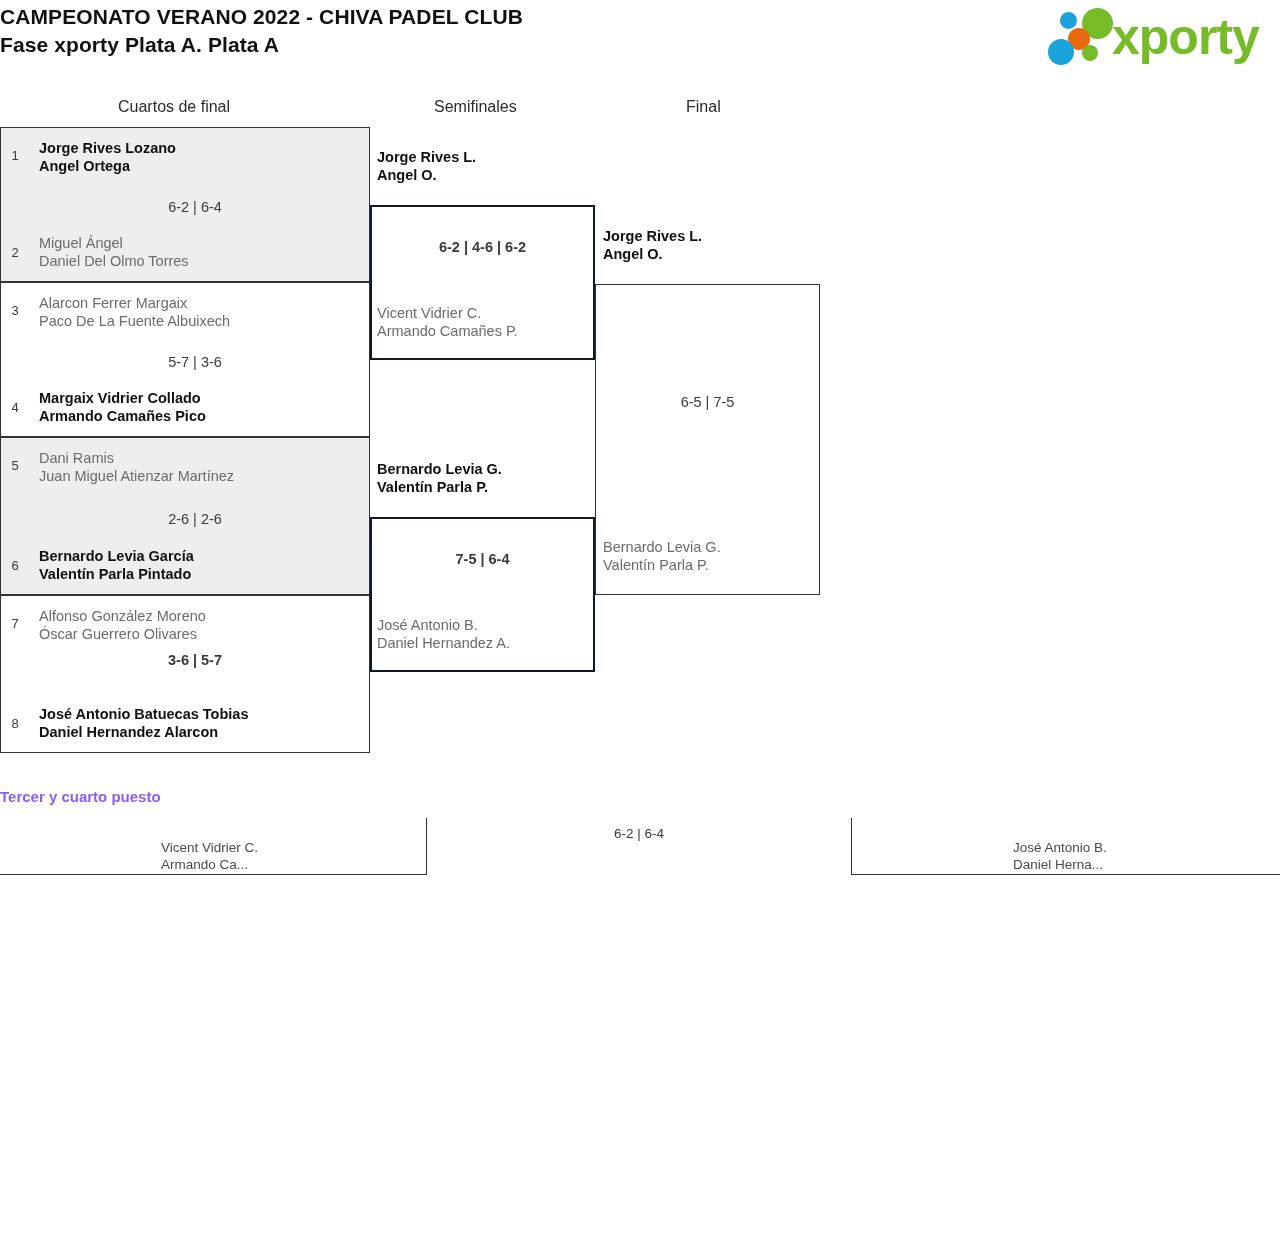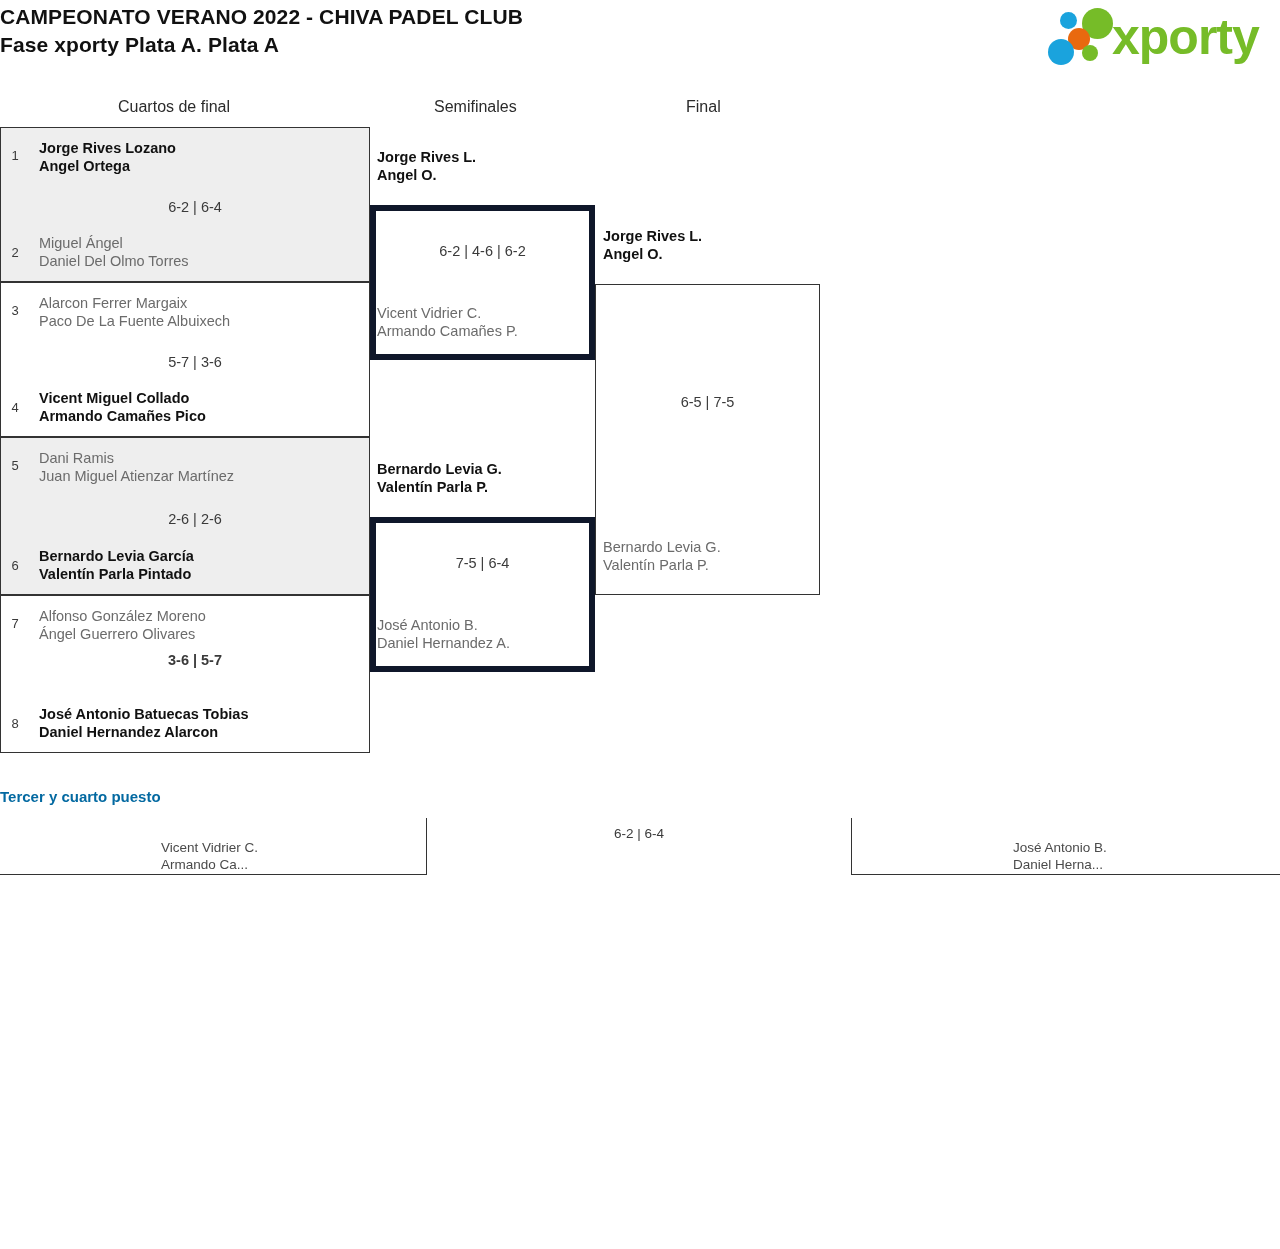--- a/index.html
+++ b/index.html
@@ -129,23 +129,24 @@
   #qf-score-1 { top: 70px; }
   #qf-score-2 { top: 70px; }
   #qf-score-3 { top: 72px; }
   #qf-score-4 { top: 55px; font-weight: bold; }
 
   
   .sf-box {
     position: absolute;
     left: 370px;
     width: 225px;
-    border: 6px solid #0f172a;
+    border: 2px solid #0f172a;
     box-sizing: border-box;
     background: transparent;
+    font-weight: bold;
   }
   #sf-box-1 { top: 205px; height: 155px; }
   #sf-box-2 { top: 517px; height: 155px; }
 
   .sf-score {
     position: absolute;
     left: 0; right: 0;
     text-align: center;
     font-size: 14.5px;
     color: #3a3a3a;
@@ -194,21 +195,21 @@
   #final-team-a { top: 227px; }
   #final-team-b { top: 538px; }
 
   
   #third-place { position: absolute; left: 0; top: 780px; width: 1280px; height: 130px; }
   #third-place-title {
     position: absolute;
     left: 0; top: 7px;
     font-size: 15px;
     font-weight: bold;
-    color: #0369a1;
+    color: #8b5cf6;
     line-height: 20px;
   }
   #tp-left-frame {
     position: absolute;
     left: -1px; top: 38px;
     width: 428px; height: 57px;
     border-right: 1px solid #333333;
     border-bottom: 1px solid #333333;
     box-sizing: border-box;
   }
@@ -281,21 +282,21 @@
 
   <div class="qf-match qf-plain" id="qf-match-2">
     <span class="seed top">3</span>
     <div class="qf-team top loser">
       <span class="pl">Alarcon Ferrer Margaix</span>
       <span class="pl">Paco De La Fuente Albuixech</span>
     </div>
     <div class="qf-score" id="qf-score-2">5-7 | 3-6</div>
     <span class="seed bottom">4</span>
     <div class="qf-team bottom winner">
-      <span class="pl">Vicent Miguel Collado</span>
+      <span class="pl">Margaix Vidrier Collado</span>
       <span class="pl">Armando Camañes Pico</span>
     </div>
   </div>
 
   <div class="qf-match qf-shaded" id="qf-match-3">
     <span class="seed top">5</span>
     <div class="qf-team top loser">
       <span class="pl">Dani Ramis</span>
       <span class="pl">Juan Miguel Atienzar Martínez</span>
     </div>
@@ -304,21 +305,21 @@
     <div class="qf-team bottom winner">
       <span class="pl">Bernardo Levia García</span>
       <span class="pl">Valentín Parla Pintado</span>
     </div>
   </div>
 
   <div class="qf-match qf-plain" id="qf-match-4">
     <span class="seed top">7</span>
     <div class="qf-team top loser">
       <span class="pl">Alfonso González Moreno</span>
-      <span class="pl">Ángel Guerrero Olivares</span>
+      <span class="pl">Óscar Guerrero Olivares</span>
     </div>
     <div class="qf-score" id="qf-score-4">3-6 | 5-7</div>
     <span class="seed bottom">8</span>
     <div class="qf-team bottom winner">
       <span class="pl">José Antonio Batuecas Tobias</span>
       <span class="pl">Daniel Hernandez Alarcon</span>
     </div>
   </div>
 
   <div class="sf-box" id="sf-box-1">

